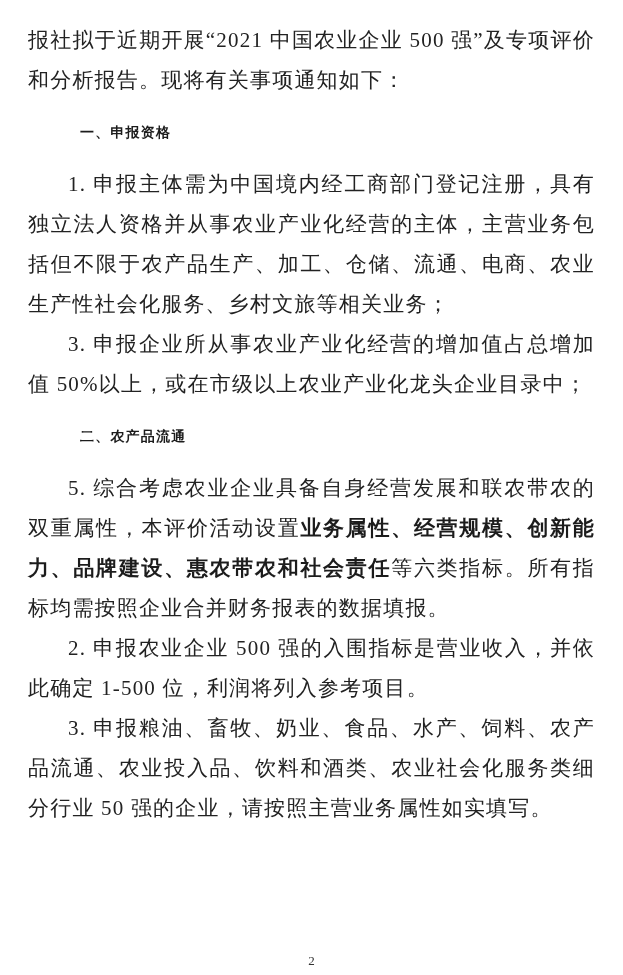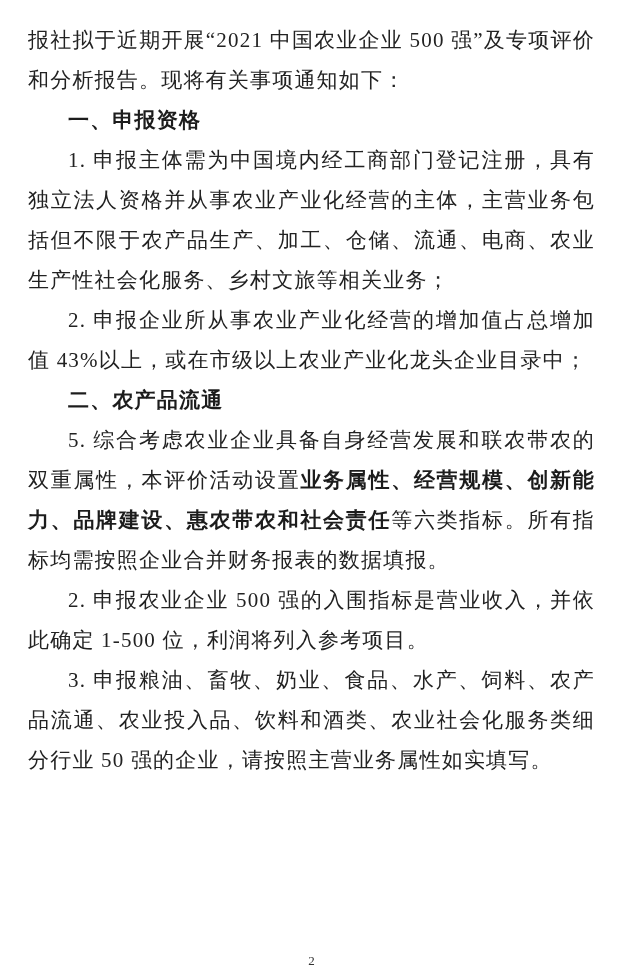--- a/index.html
+++ b/index.html
@@ -24,22 +24,22 @@
     line-height: 40px;
     letter-spacing: 1.2px;
     text-align: justify;
     text-justify: inter-character;
     color: #222222;
   }
   p.body.indent {
     text-indent: 40px;
   }
   h2.heading {
-    margin: 0;
-    font-size: 21px;
+    margin: 12px;
+    font-size: 14px;
     line-height: 40px;
     letter-spacing: 1.2px;
     font-weight: 700;
     font-family: "Liberation Sans", "DejaVu Sans", sans-serif;
     text-indent: 40px;
     color: #1c1c1c;
   }
   strong.bold-run {
     font-family: "Liberation Sans", "DejaVu Sans", sans-serif;
     font-weight: 700;
@@ -61,21 +61,21 @@
 <body>
 
 <div class="page">
 
   <p class="body"><span>报社拟于近期开展“2021 中国农业企业 500 强”及专项评价和分析报告。现将有关事项通知如下：</span></p>
 
   <h2 class="heading"><span>一、申报资格</span></h2>
 
   <p class="body indent"><span>1. 申报主体需为中国境内经工商部门登记注册，具有独立法人资格并从事农业产业化经营的主体，主营业务包括但不限于农产品生产、加工、仓储、流通、电商、农业生产性社会化服务、乡村文旅等相关业务；</span></p>
 
-  <p class="body indent"><span>2. 申报企业所从事农业产业化经营的增加值占总增加值 43%以上，或在市级以上农业产业化龙头企业目录中；</span></p>
+  <p class="body indent"><span>3. 申报企业所从事农业产业化经营的增加值占总增加值 50%以上，或在市级以上农业产业化龙头企业目录中；</span></p>
 
 
 
   <h2 class="heading"><span>二、农产品流通</span></h2>
 
   <p class="body indent"><span>5. 综合考虑农业企业具备自身经营发展和联农带农的双重属性，本评价活动设置</span><strong class="bold-run">业务属性、经营规模、创新能力、品牌建设、惠农带农和社会责任</strong><span>等六类指标。所有指标均需按照企业合并财务报表的数据填报。</span></p>
 
   <p class="body indent"><span>2. 申报农业企业 500 强的入围指标是营业收入，并依此确定 1-500 位，利润将列入参考项目。</span></p>
 
   <p class="body indent"><span>3. 申报粮油、畜牧、奶业、食品、水产、饲料、农产品流通、农业投入品、饮料和酒类、农业社会化服务类细分行业 50 强的企业，请按照主营业务属性如实填写。</span></p>

